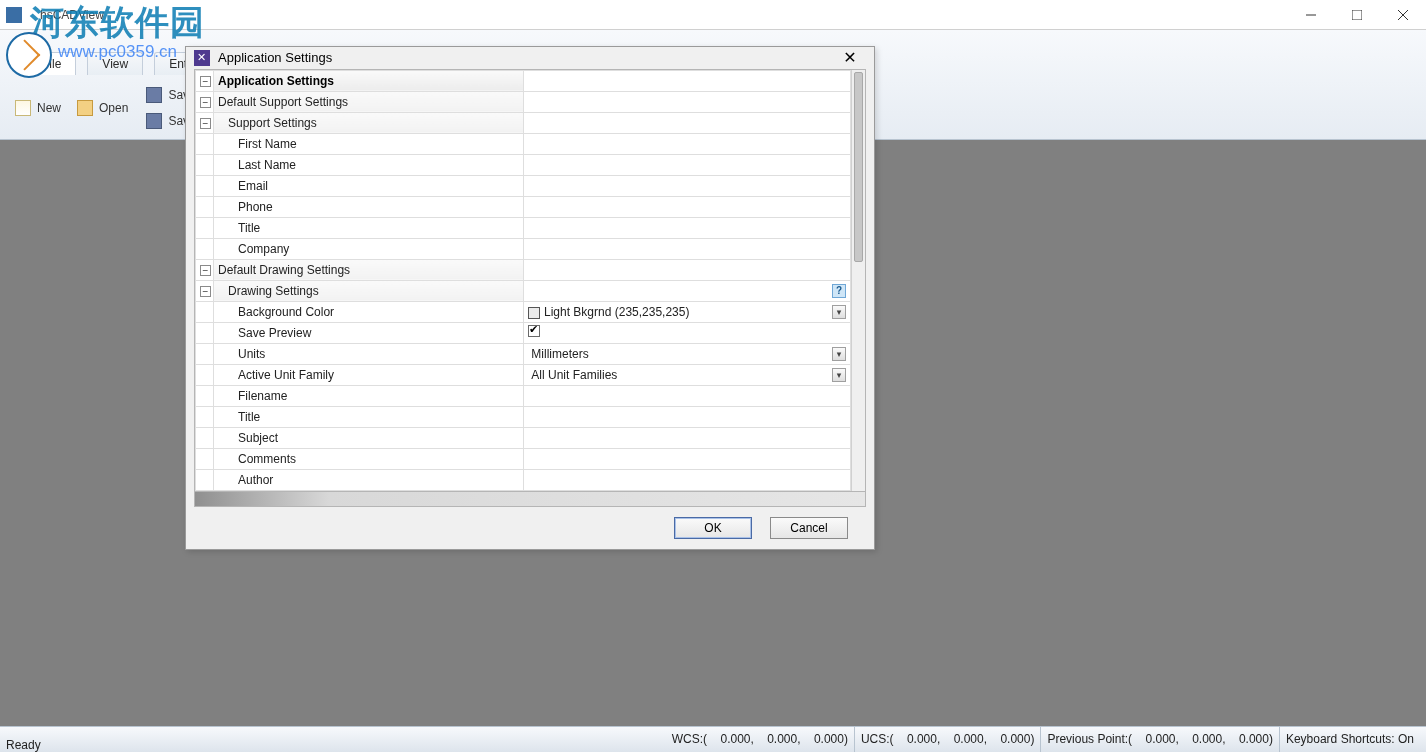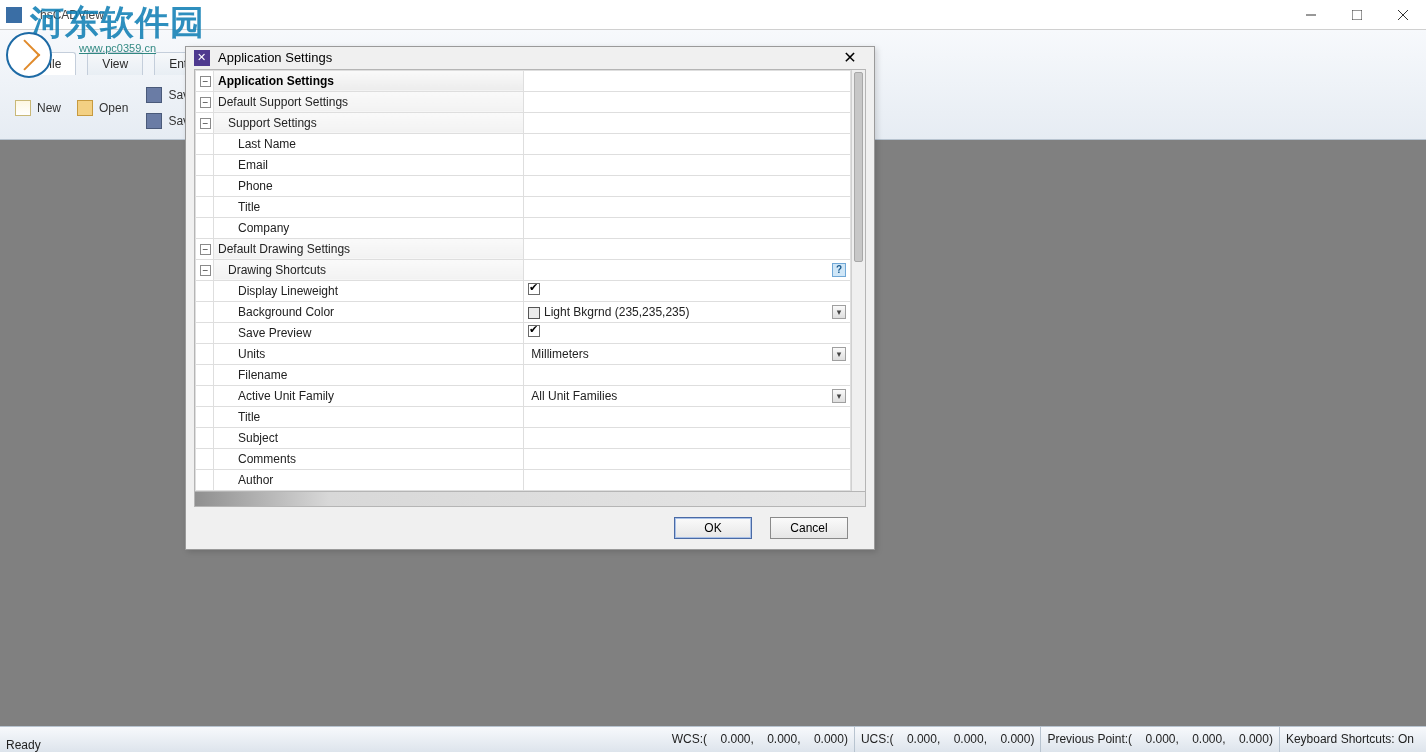--- a/index.html
+++ b/index.html
@@ -8,21 +8,21 @@
 
 .titlebar { position: absolute; top: 0; left: 0; right: 0; height: 30px; background: #fff; border-bottom: 1px solid #d0d0d0; display: flex; align-items: center; padding-left: 6px; }
 .titlebar .appicon { width: 16px; height: 16px; background: #3a6ea5; margin-right: 6px; }
 .titlebar .title { color: #444; margin-left: 12px; }
 .titlebuttons { position: absolute; right: 0; top: 0; display: flex; }
 .titlebuttons div { width: 46px; height: 30px; display: flex; align-items: center; justify-content: center; color: #666; }
 .titlebuttons div svg { width: 10px; height: 10px; }
 
 .watermark { position: absolute; top: 0; left: 30px; pointer-events: none; opacity: .85; z-index: 50;}
 .watermark .big { font-size: 34px; font-weight: bold; color: #0a7cb3; letter-spacing: 1px; }
-.watermark .url { font-size: 11px; color: #0f766e; margin-top: -4px; text-align: center; text-decoration: underline; }
+.watermark .url { font-size: 17px; color: #3b82f6; margin-top: -4px; text-align: center; }
 .wm-circle{position:absolute;left:6px;top:32px;width:46px;height:46px;border-radius:50%;border:2px solid #1d6aa5;background:#fff;z-index:51;display:flex;align-items:center;justify-content:center;}
 .wm-arrow{width:22px;height:22px;border:2px solid #e08a2a;border-left:0;border-bottom:0;transform:rotate(45deg) translate(-3px,3px);}
 
 .ribbon-area{position:absolute;top:30px;left:0;right:0;height:110px;background:linear-gradient(#f7f9fc,#e6ecf3);border-bottom:1px solid #b8c4d0;}
 .tabs{display:flex;gap:11px;padding:22px 0 0 27px;}
 .tab{padding:4px 14px;background:linear-gradient(#f6f8fa,#e8eef4);border:1px solid #c4cedb;border-bottom:none;border-radius:3px 3px 0 0;color:#2a2a2a;}
 .tab.active{background:#fff;}
 .toolbar{display:flex;gap:4px;padding:8px 8px 0 8px;align-items:center;}
 .tbtn{display:flex;align-items:center;gap:6px;padding:3px 6px;color:#333;border:1px solid transparent;border-radius:2px;}
 .tbtn .ic{width:16px;height:16px;display:inline-block;}
@@ -171,20 +171,25 @@
               <td class="lbl">Default Support Settings</td>
               <td class="val"></td>
             </tr>
         <tr class="sub">
               <td class="expcell"><span class="exp">−</span></td>
               <td class="lbl indent1">Support Settings</td>
               <td class="val"></td>
             </tr>
         <tr class="sub2">
               <td class="expcell"></td>
+              <td class="lbl indent2">First Name</td>
+              <td class="val"></td>
+            </tr>
+        <tr class="sub2">
+              <td class="expcell"></td>
               <td class="lbl indent2">Last Name</td>
               <td class="val"></td>
             </tr>
         <tr class="sub2">
               <td class="expcell"></td>
               <td class="lbl indent2">Email</td>
               <td class="val"></td>
             </tr>
         <tr class="sub2">
               <td class="expcell"></td>
@@ -201,54 +206,49 @@
               <td class="lbl indent2">Company</td>
               <td class="val"></td>
             </tr>
         <tr class="sub">
               <td class="expcell"><span class="exp">−</span></td>
               <td class="lbl">Default Drawing Settings</td>
               <td class="val"></td>
             </tr>
         <tr class="sub">
               <td class="expcell"><span class="exp">−</span></td>
-              <td class="lbl indent1">Drawing Shortcuts</td>
+              <td class="lbl indent1">Drawing Settings</td>
               <td class="val">
                 <span class="help-ic">?</span>
               </td>
             </tr>
         <tr class="sub2">
               <td class="expcell"></td>
-              <td class="lbl indent2">Display Lineweight</td>
-              <td class="val"><span class="chk checked"></span></td>
-            </tr>
-        <tr class="sub2">
-              <td class="expcell"></td>
               <td class="lbl indent2">Background Color</td>
               <td class="val"><span class="color-swatch"></span><span>Light Bkgrnd (235,235,235)</span><span class="dd">▾</span></td>
             </tr>
         <tr class="sub2">
               <td class="expcell"></td>
               <td class="lbl indent2">Save Preview</td>
               <td class="val"><span class="chk checked"></span></td>
             </tr>
         <tr class="sub2">
               <td class="expcell"></td>
               <td class="lbl indent2">Units</td>
               <td class="val">&nbsp;<span>Millimeters</span><span class="dd">▾</span></td>
             </tr>
         <tr class="sub2">
               <td class="expcell"></td>
-              <td class="lbl indent2">Filename</td>
-              <td class="val"></td>
-            </tr>
-        <tr class="sub2">
-              <td class="expcell"></td>
               <td class="lbl indent2">Active Unit Family</td>
               <td class="val">&nbsp;<span>All Unit Families</span><span class="dd">▾</span></td>
+            </tr>
+        <tr class="sub2">
+              <td class="expcell"></td>
+              <td class="lbl indent2">Filename</td>
+              <td class="val"></td>
             </tr>
         <tr class="sub2">
               <td class="expcell"></td>
               <td class="lbl indent2">Title</td>
               <td class="val"></td>
             </tr>
         <tr class="sub2">
               <td class="expcell"></td>
               <td class="lbl indent2">Subject</td>
               <td class="val"></td>

